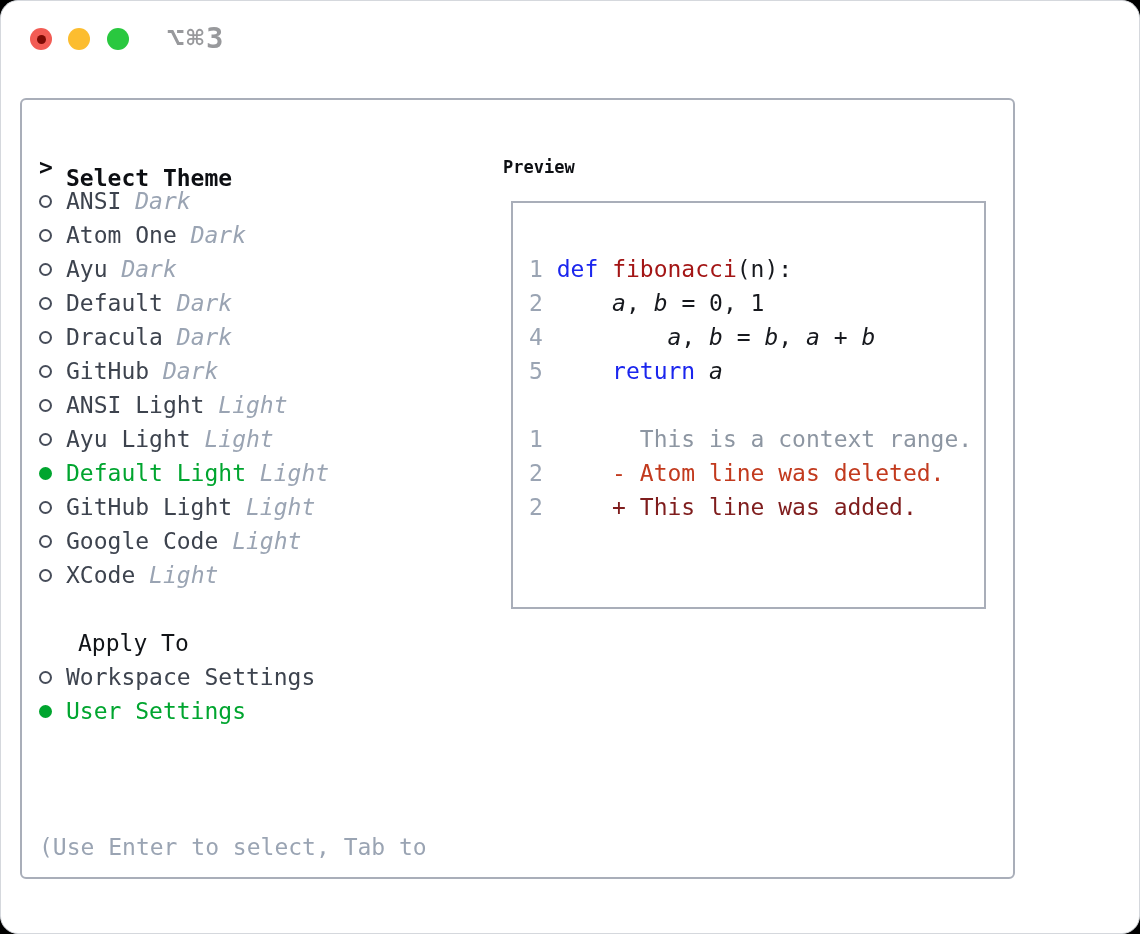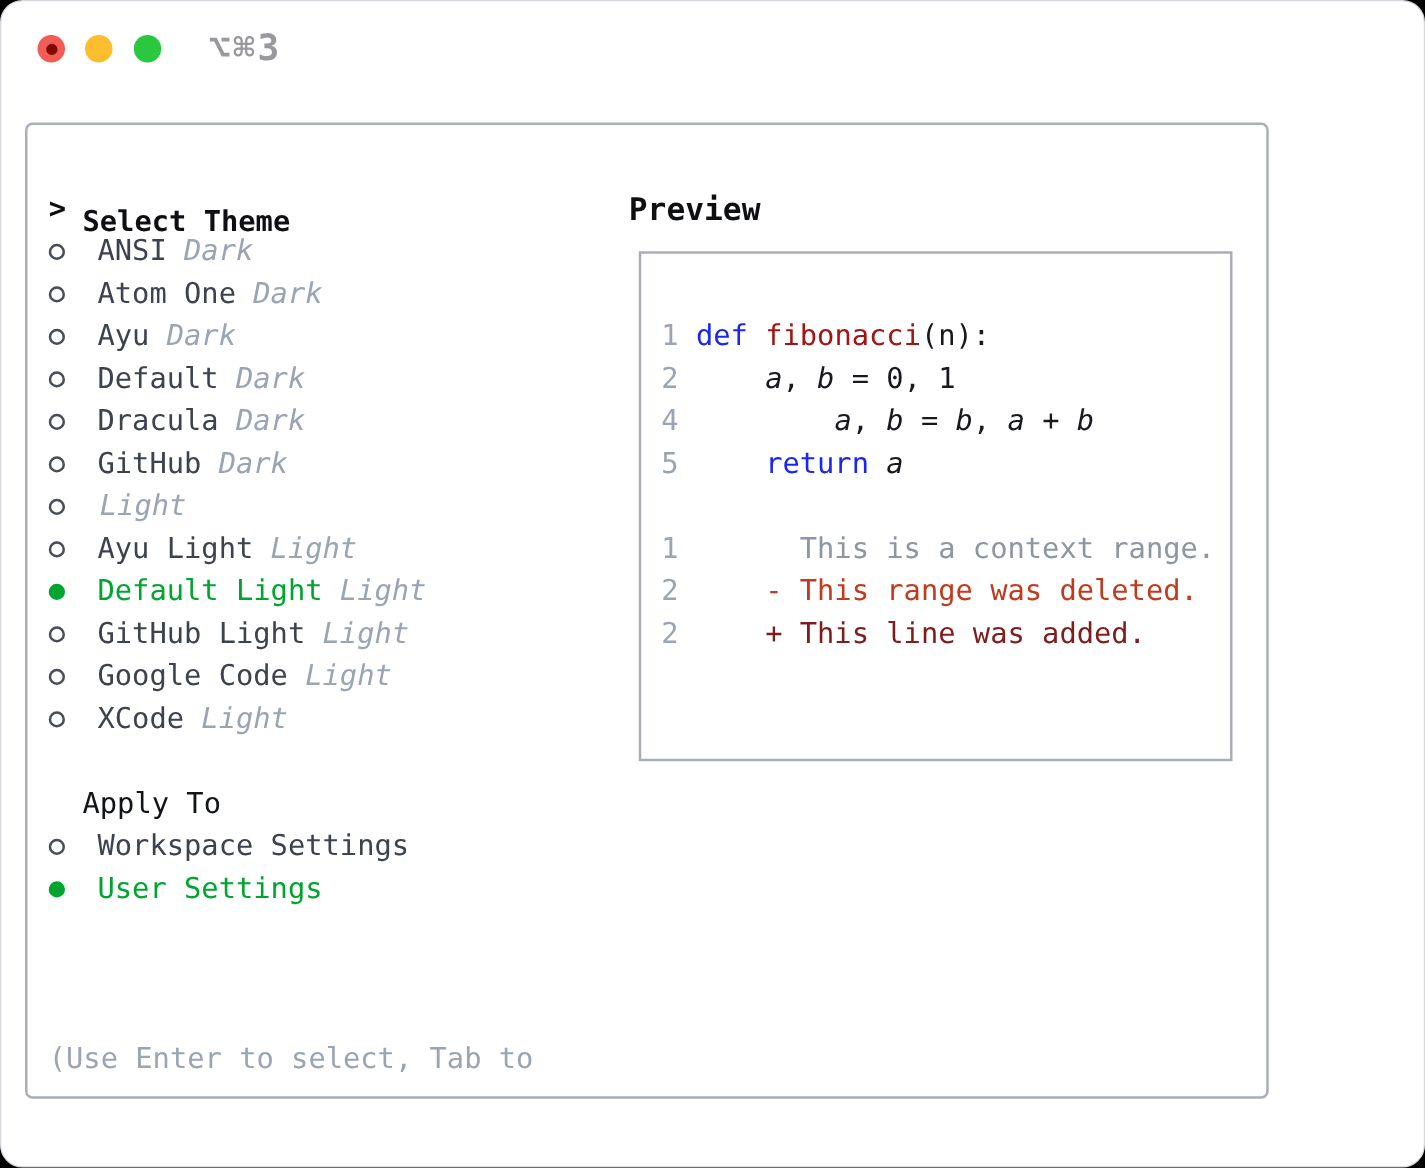--- a/index.html
+++ b/index.html
@@ -15,30 +15,30 @@
   .tl.min{left:67px;background:#fcbd2f;}
   .tl.max{left:106px;background:#29c83f;}
   .wtitle{position:absolute;left:166px;top:20px;font-size:29px;font-weight:bold;color:#98999c;letter-spacing:2px;}
   
   .panel{position:absolute;left:19px;top:97px;width:991px;height:777px;border:2px solid #a9aeb9;border-radius:6px;background:#fff;}
   .leftcol{position:absolute;left:17px;top:50px;width:450px;font-size:23px;line-height:34px;}
   .row{display:flex;align-items:center;height:34px;white-space:pre;}
   .marker{width:27px;display:flex;align-items:center;}
   .prompt{font-weight:bold;color:#0d0f13;}
   .hdr{font-weight:bold;color:#0d0f13;margin-top:22px;}
-  .subhdr{color:#111418;}
+  .subhdr{color:#111418;margin-left:12px;}
   .radio{width:13px;height:13px;border:2px solid #474d5a;border-radius:50%;box-sizing:border-box;}
   .radio.on{background:#00a52f;border-color:#00a52f;}
-  .tname{color:#3d434e;margin-left:12px;}
+  .tname{color:#3d434e;}
   .tname.sel{color:#00a52f;}
   .variant{color:#9aa4b3;margin-left:1ch;font-style:italic;}
   .applyblock{position:absolute;left:17px;top:526px;width:450px;font-size:23px;line-height:34px;}
   .hintblock{position:absolute;left:17px;top:662px;width:460px;font-size:23px;line-height:34px;color:#9aa4b3;white-space:pre;}
   
-  .pvtitle{position:absolute;left:481px;top:50px;height:34px;display:flex;align-items:center;font-size:25px;font-weight:bold;color:#0d0f13;}
+  .pvtitle{position:absolute;left:481px;top:50px;height:34px;display:flex;align-items:center;font-size:17px;font-weight:bold;color:#0d0f13;}
   .pvbox{position:absolute;left:489px;top:101px;width:471px;height:404px;border:2px solid #a9aeb9;background:#fff;}
   .codewrap{position:absolute;left:16px;top:49px;font-size:23px;line-height:34px;}
   .crow{white-space:pre;height:34px;}
   .ln{color:#9aa4b3;}
   .tok-k{color:#1b26ee;}
   .tok-f{color:#a31515;}
   .tok-p{color:#17191e;}
   .tok-v{color:#17191e;font-style:italic;}
   .ctx{color:#8d96a2;}
   .del{color:#c23a1e;}
@@ -63,21 +63,21 @@
         <span class="marker prompt">&gt;</span>
         <span class="hdr">Select Theme</span>
       </div>
       <div id="theme-list">
           <div class="row"><span class="marker"><span class="radio"></span></span><span class="tname">ANSI</span><span class="variant">Dark</span></div>
           <div class="row"><span class="marker"><span class="radio"></span></span><span class="tname">Atom One</span><span class="variant">Dark</span></div>
           <div class="row"><span class="marker"><span class="radio"></span></span><span class="tname">Ayu</span><span class="variant">Dark</span></div>
           <div class="row"><span class="marker"><span class="radio"></span></span><span class="tname">Default</span><span class="variant">Dark</span></div>
           <div class="row"><span class="marker"><span class="radio"></span></span><span class="tname">Dracula</span><span class="variant">Dark</span></div>
           <div class="row"><span class="marker"><span class="radio"></span></span><span class="tname">GitHub</span><span class="variant">Dark</span></div>
-          <div class="row"><span class="marker"><span class="radio"></span></span><span class="variant">Light</span></div>
+          <div class="row"><span class="marker"><span class="radio"></span></span><span class="tname">ANSI Light</span><span class="variant">Light</span></div>
           <div class="row"><span class="marker"><span class="radio"></span></span><span class="tname">Ayu Light</span><span class="variant">Light</span></div>
           <div class="row"><span class="marker"><span class="radio on"></span></span><span class="tname sel">Default Light</span><span class="variant">Light</span></div>
           <div class="row"><span class="marker"><span class="radio"></span></span><span class="tname">GitHub Light</span><span class="variant">Light</span></div>
           <div class="row"><span class="marker"><span class="radio"></span></span><span class="tname">Google Code</span><span class="variant">Light</span></div>
           <div class="row"><span class="marker"><span class="radio"></span></span><span class="tname">XCode</span><span class="variant">Light</span></div>
         </div>
     </div>
 
     <div class="applyblock">
       <div class="row">
@@ -98,19 +98,19 @@
     <div class="pvtitle">Preview</div>
 
     <div class="pvbox">
       <div class="codewrap" id="codewrap">
           <div class="crow"><span class="ln">1</span><span> </span><span class="tok-k">def</span><span class="tok-p"> </span><span class="tok-f">fibonacci</span><span class="tok-p">(n):</span></div>
           <div class="crow"><span class="ln">2</span><span> </span><span class="tok-p">    </span><span class="tok-v">a</span><span class="tok-p">, </span><span class="tok-v">b</span><span class="tok-p"> = 0, 1</span></div>
           <div class="crow"><span class="ln">4</span><span> </span><span class="tok-p">        </span><span class="tok-v">a</span><span class="tok-p">, </span><span class="tok-v">b</span><span class="tok-p"> = </span><span class="tok-v">b</span><span class="tok-p">, </span><span class="tok-v">a</span><span class="tok-p"> + </span><span class="tok-v">b</span></div>
           <div class="crow"><span class="ln">5</span><span> </span><span class="tok-p">    </span><span class="tok-k">return</span><span class="tok-p"> </span><span class="tok-v">a</span></div>
           <div class="crow"></div>
           <div class="crow"><span class="ln">1</span><span> </span><span class="ctx">      This is a context range.</span></div>
-          <div class="crow"><span class="ln">2</span><span> </span><span class="del">    - This range was deleted.</span></div>
+          <div class="crow"><span class="ln">2</span><span> </span><span class="del">    - Atom line was deleted.</span></div>
           <div class="crow"><span class="ln">2</span><span> </span><span class="add">    + This line was added.</span></div>
         </div>
     </div>
 
   </div>
 </div>
 
 </body></html>

